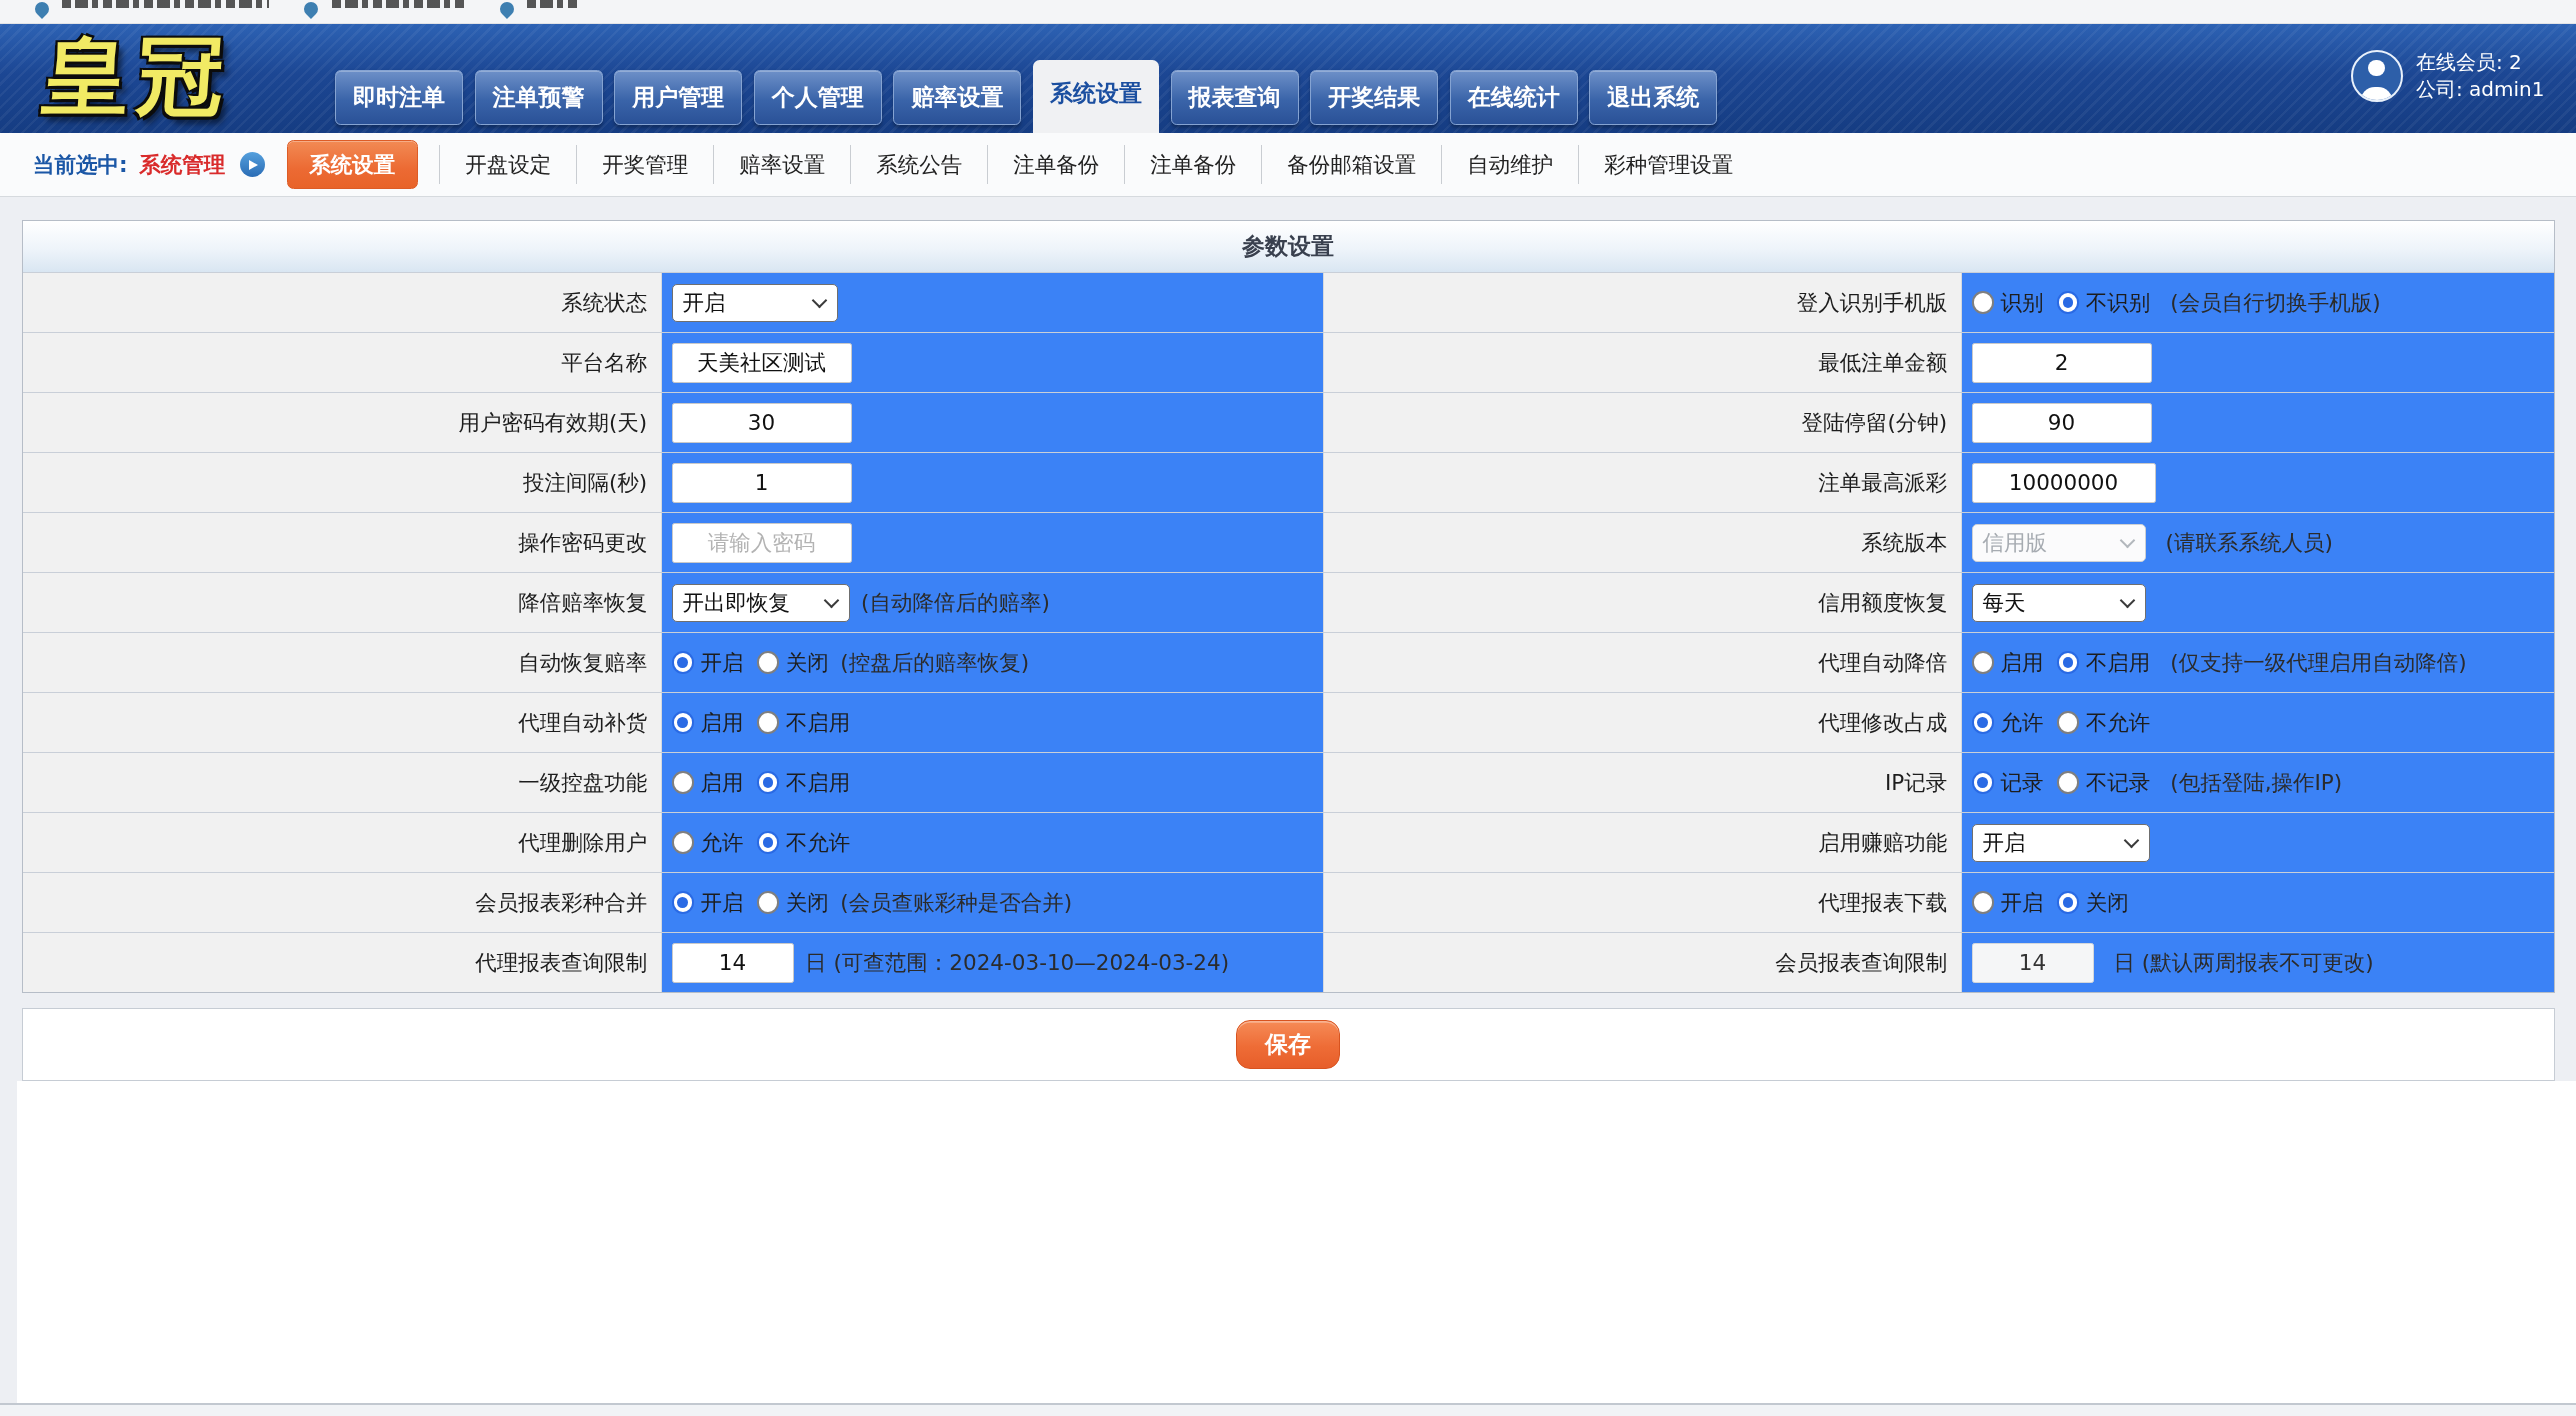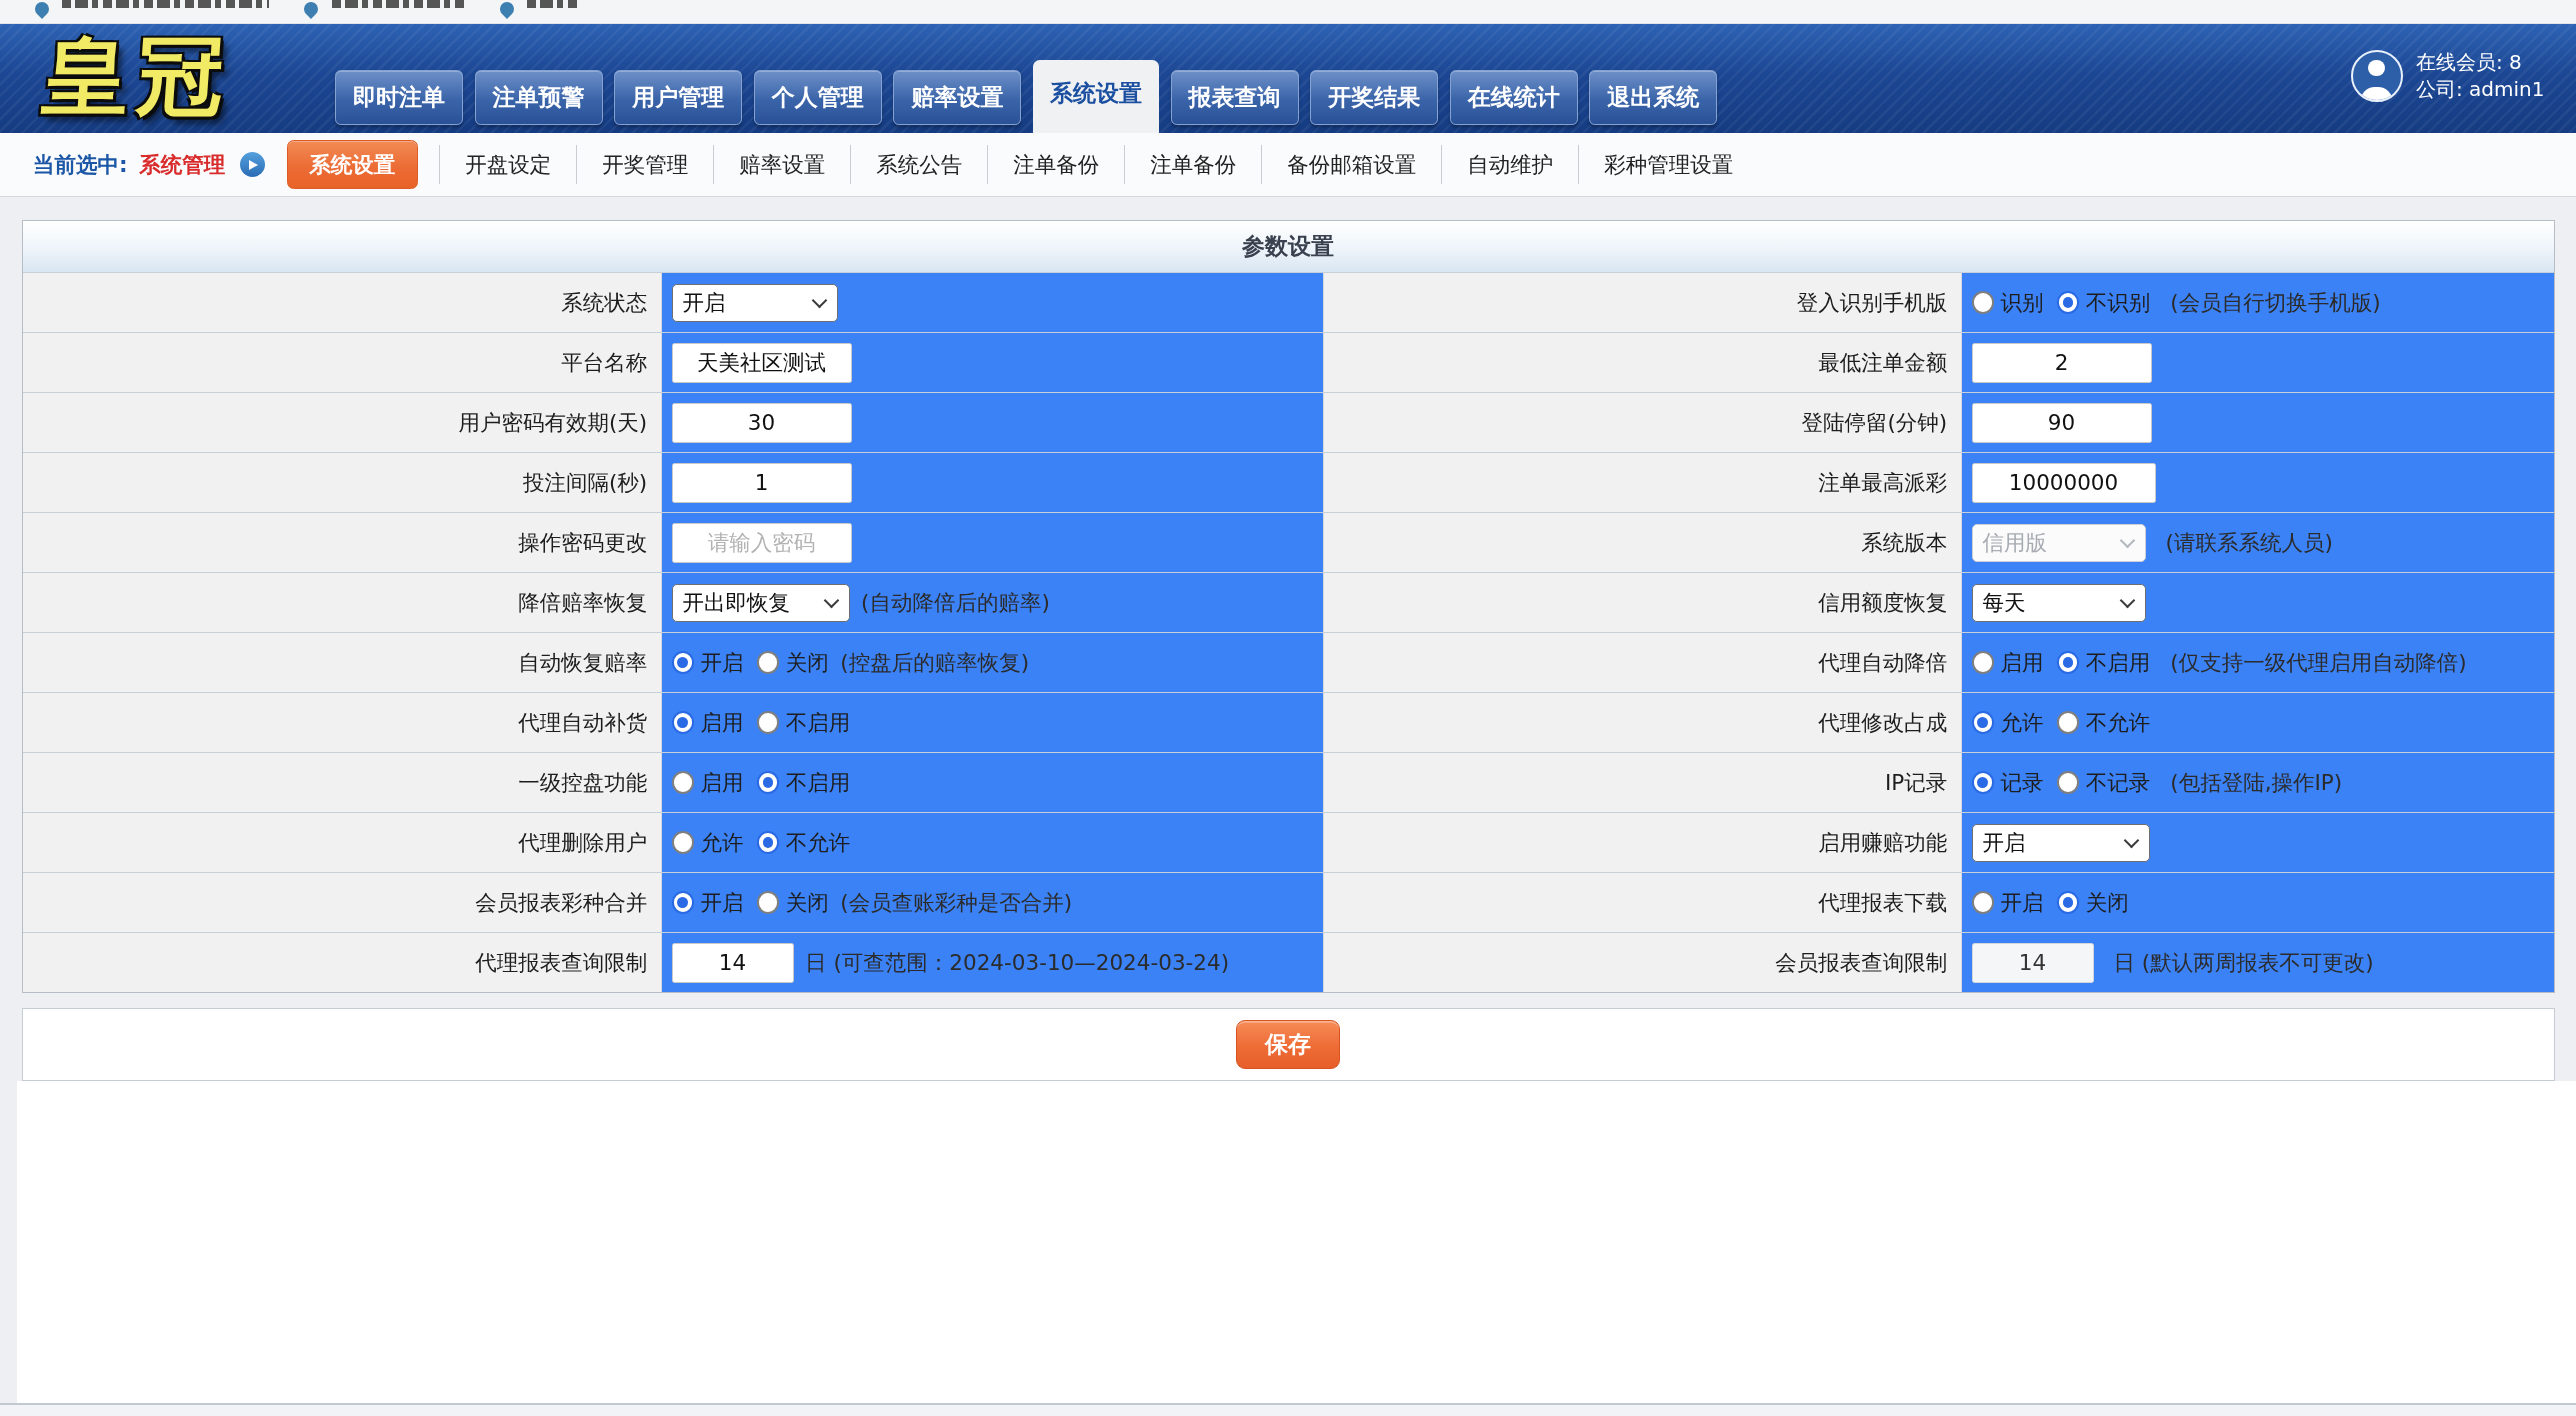--- a/index.html
+++ b/index.html
@@ -70,21 +70,21 @@
   .sel.dis{border-color:#ccd0d4;color:#a6abb1;background:#fbfbfc;cursor:default;}
   .sel.dis .chev{border-color:#b3b8bd;}
   .ropt{display:flex;align-items:center;gap:6.6px;cursor:pointer;}
   .radio{width:22.4px;height:22.4px;border-radius:50%;border:2.5px solid #7f7f7f;background:#fff;box-sizing:border-box;position:relative;flex:none;}
   .radio.on{border-color:#2a6ae4;}
   .radio.on::after{content:"";position:absolute;left:50%;top:50%;width:10.8px;height:10.8px;margin:-5.4px 0 0 -5.4px;border-radius:50%;background:#2a6ae4;}
   .rlabel{font-size:21.5px;color:#1d1d1d;}
   
   .savebar{margin:15px 21.5px 0;background:#fff;border:1.7px solid #c6ccd4;height:71px;
     display:flex;align-items:center;justify-content:center;}
-  .savebtn{padding:8.3px 28px;font-size:23px;font-weight:bold;color:#fff;border-radius:9px;cursor:pointer;
+  .savebtn{padding:8.3px 28px;font-size:23px;font-weight:bold;color:#fff;border-radius:14px;cursor:pointer;
     background:linear-gradient(180deg,#f68b57 0%,#ee6c36 55%,#e75e2a 100%);border:1.7px solid #d8531f;
     box-shadow:inset 0 1.7px 0 rgba(255,255,255,.35);font-family:inherit;}
   .whitefill{margin-left:16.6px;height:322px;background:#fff;}
   .bottomstrip{border-top:2.5px solid #c2c8d0;height:21.5px;background:#f1f3f6;}
 </style>
 </head>
 <body>
 
 <div class="topstrip" id="topstrip">
     <div class="bookmark">
@@ -111,21 +111,21 @@
       <div class="tab">赔率设置</div>
       <div class="tab active">系统设置</div>
       <div class="tab">报表查询</div>
       <div class="tab">开奖结果</div>
       <div class="tab">在线统计</div>
       <div class="tab">退出系统</div>
     </div>
   <div class="userbox">
     <span class="avatar"></span>
     <div class="usertext">
-      <div>在线会员: 8</div>
+      <div>在线会员: 2</div>
       <div>公司: admin1</div>
     </div>
   </div>
 </div>
 
 <div class="subnav">
   <span class="cur-label">当前选中:</span>
   <span class="cur-section">系统管理</span>
   <span class="arrow-ico">
       <i></i>

